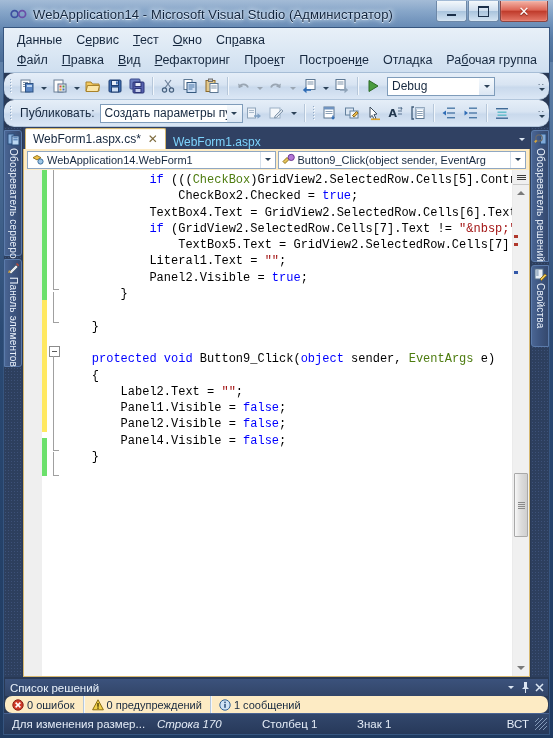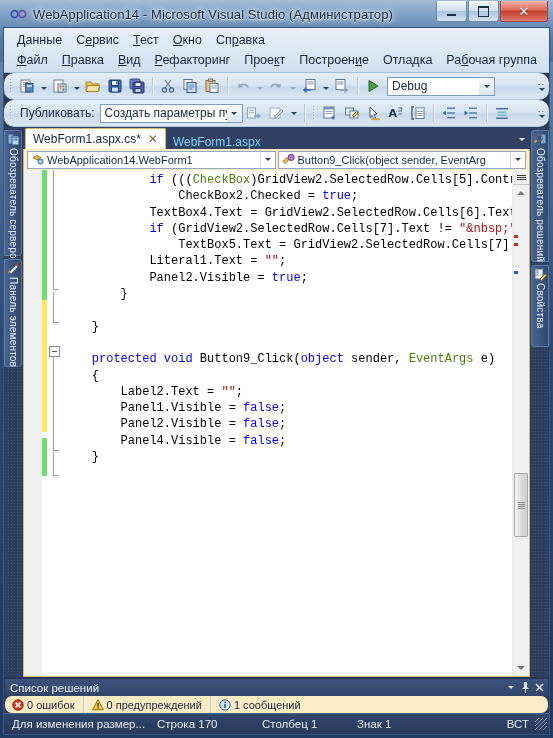--- a/index.html
+++ b/index.html
@@ -303,21 +303,21 @@
   
   #statusbar{
     height:20px;flex:0 0 auto;display:flex;align-items:center;
     background:linear-gradient(180deg,#32476c 0%,#27395a 100%);
     border-top:1px solid #4a6493;
     color:#e4ecf7;font-size:11.5px;
     padding-left:8px;
   }
   .st-cell{white-space:nowrap;}
   #st-msg{width:145px;overflow:hidden;}
-  #st-line{width:105px;}
+  #st-line{width:105px;font-style:italic;}
   #st-col{width:95px;}
   #st-char{width:auto;}
   #st-ins{margin-left:auto;margin-right:6px;}
   #resize-grip{
     width:12px;height:12px;margin-right:2px;flex:0 0 auto;
     background-image:
       linear-gradient(135deg,transparent 45%,#93a9c7 45%,#93a9c7 58%,transparent 58%);
     background-size:4px 4px;
     opacity:.85;
   }

